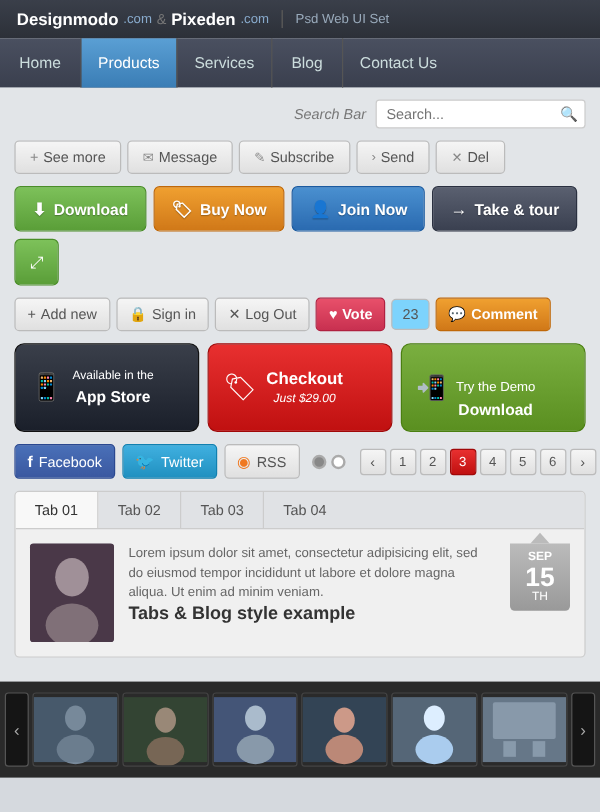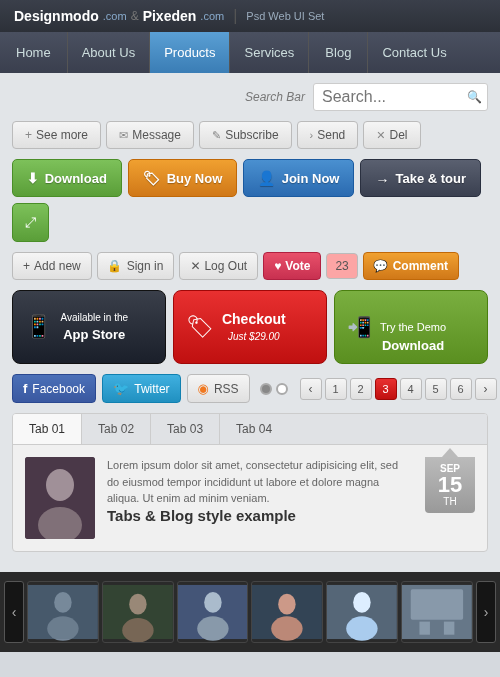--- a/index.html
+++ b/index.html
@@ -19,33 +19,32 @@
   <span style="color:#88aacc;font-size:11px;">.com</span>
   <span style="color:#777;font-size:12px;"> &amp; </span>
   <span style="color:#fff;font-size:14px;font-weight:bold;">Pixeden</span>
   <span style="color:#88aacc;font-size:11px;">.com</span>
   <span style="color:#555;margin:0 5px;"> | </span>
   <span style="color:#99aabb;font-size:11px;">Psd Web UI Set</span>
 </div>
 
 <nav style="background:linear-gradient(180deg,#4a5060 0%,#3a3f4e 100%);display:flex;">
   <a style="color:#cdd;font-size:13px;padding:13px 16px;cursor:pointer;border-right:1px solid #555;text-decoration:none;display:flex;align-items:center;">Home</a>
-  <a style="color:#cdd;font-size:13px;padding:13px 14px;cursor:pointer;border-right:1px solid #555;text-decoration:none;display:flex;align-items:center;">About Us</a>
   <a style="color:#fff;font-size:13px;padding:13px 14px;cursor:pointer;border-right:1px solid #555;text-decoration:none;display:flex;align-items:center;background:linear-gradient(180deg,#5a9fd4 0%,#3a7db5 100%);">Products</a>
   <a style="color:#cdd;font-size:13px;padding:13px 14px;cursor:pointer;border-right:1px solid #555;text-decoration:none;display:flex;align-items:center;">Services</a>
   <a style="color:#cdd;font-size:13px;padding:13px 16px;cursor:pointer;border-right:1px solid #555;text-decoration:none;display:flex;align-items:center;">Blog</a>
   <a style="color:#cdd;font-size:13px;padding:13px 14px;cursor:pointer;text-decoration:none;display:flex;align-items:center;">Contact Us</a>
 </nav>
 
 <div style="background:#e2e5e8;padding:10px 12px;">
 
   <div style="display:flex;align-items:center;justify-content:flex-end;gap:8px;margin-bottom:10px;">
     <span style="font-size:12px;color:#777;font-style:italic;">Search Bar</span>
     <div style="display:flex;align-items:center;background:#fff;border:1px solid #ccc;border-radius:3px;padding:4px 8px;width:175px;">
-      <input type="text" placeholder="Search..." style="border: none; outline: none; font-size: 16px; color: rgb(153, 153, 153); width: 145px; background: transparent;">
+      <input type="text" placeholder="Search..." style="border: none; outline: none; font-size: 12px; color: rgb(153, 153, 153); width: 145px; background: transparent;">
       <span style="color:#999;font-size:12px;">🔍</span>
     </div>
   </div>
 
   <div style="display:flex;gap:5px;margin-bottom:10px;flex-wrap:wrap;">
     <button style="background:linear-gradient(180deg,#f5f5f5 0%,#e0e0e0 100%);border:1px solid #bbb;border-radius:4px;padding:6px 12px;font-size:12px;color:#555;cursor:pointer;display:flex;align-items:center;gap:4px;"><span style="color:#888;">+</span> See more</button>
     <button style="background:linear-gradient(180deg,#f5f5f5 0%,#e0e0e0 100%);border:1px solid #bbb;border-radius:4px;padding:6px 12px;font-size:12px;color:#555;cursor:pointer;display:flex;align-items:center;gap:4px;"><span style="font-size:11px;color:#888;">✉</span> Message</button>
     <button style="background:linear-gradient(180deg,#f5f5f5 0%,#e0e0e0 100%);border:1px solid #bbb;border-radius:4px;padding:6px 12px;font-size:12px;color:#555;cursor:pointer;display:flex;align-items:center;gap:4px;"><span style="font-size:11px;color:#888;">✎</span> Subscribe</button>
     <button style="background:linear-gradient(180deg,#f5f5f5 0%,#e0e0e0 100%);border:1px solid #bbb;border-radius:4px;padding:6px 12px;font-size:12px;color:#555;cursor:pointer;display:flex;align-items:center;gap:4px;"><span style="font-size:11px;color:#888;">›</span> Send</button>
     <button style="background:linear-gradient(180deg,#f5f5f5 0%,#e0e0e0 100%);border:1px solid #bbb;border-radius:4px;padding:6px 12px;font-size:12px;color:#555;cursor:pointer;display:flex;align-items:center;gap:4px;"><span style="font-size:11px;color:#888;">✕</span> Del</button>
@@ -69,21 +68,21 @@
       <span>Take &amp; tour</span>
     </button>
     <button style="background:linear-gradient(180deg,#7dc15a 0%,#5a9e38 100%);border:1px solid #4a8e28;border-radius:5px;padding:10px 12px;color:#fff;cursor:pointer;font-size:14px;">⤢</button>
   </div>
 
   <div style="display:flex;gap:5px;margin-bottom:10px;flex-wrap:wrap;align-items:center;">
     <button style="background:linear-gradient(180deg,#f5f5f5 0%,#e0e0e0 100%);border:1px solid #bbb;border-radius:4px;padding:6px 10px;font-size:12px;color:#555;cursor:pointer;display:flex;align-items:center;gap:4px;"><span>+</span> Add new</button>
     <button style="background:linear-gradient(180deg,#f5f5f5 0%,#e0e0e0 100%);border:1px solid #bbb;border-radius:4px;padding:6px 10px;font-size:12px;color:#555;cursor:pointer;display:flex;align-items:center;gap:4px;"><span>🔒</span> Sign in</button>
     <button style="background:linear-gradient(180deg,#f5f5f5 0%,#e0e0e0 100%);border:1px solid #bbb;border-radius:4px;padding:6px 10px;font-size:12px;color:#555;cursor:pointer;display:flex;align-items:center;gap:4px;"><span>✕</span> Log Out</button>
     <button style="background:linear-gradient(180deg,#e8506a 0%,#c83050 100%);border:1px solid #b02040;border-radius:4px;padding:6px 10px;font-size:12px;font-weight:bold;color:#fff;cursor:pointer;display:flex;align-items:center;gap:4px;"><span>♥</span> Vote</button>
-    <span style="background:#fca5a5;border:1px solid #bbb;border-radius:4px;padding:5px 8px;font-size:12px;color:#555;">23</span>
+    <span style="background:#7dd3fc;border:1px solid #bbb;border-radius:4px;padding:5px 8px;font-size:12px;color:#555;">23</span>
     <button style="background:linear-gradient(180deg,#f0a030 0%,#d07818 100%);border:1px solid #c06808;border-radius:4px;padding:6px 10px;font-size:12px;font-weight:bold;color:#fff;cursor:pointer;display:flex;align-items:center;gap:4px;"><span>💬</span> Comment</button>
   </div>
 
   <div style="display:flex;gap:7px;margin-bottom:10px;">
     <button style="background:linear-gradient(180deg,#3a3f4a 0%,#1a1f2a 100%);border:1px solid #111;border-radius:8px;padding:8px 12px;color:#fff;cursor:pointer;display:flex;align-items:center;gap:8px;flex:1;">
       <span style="font-size:22px;">📱</span>
       <span style="font-size:10px;line-height:1.5;">Available in the<strong style="font-size:13px;display:block;">App Store</strong></span>
     </button>
     <button style="background:linear-gradient(180deg,#e83030 0%,#c01010 100%);border:1px solid #a00808;border-radius:8px;padding:8px 12px;color:#fff;cursor:pointer;display:flex;align-items:center;gap:8px;flex:1;">
       <span style="font-size:22px;">🏷</span>

